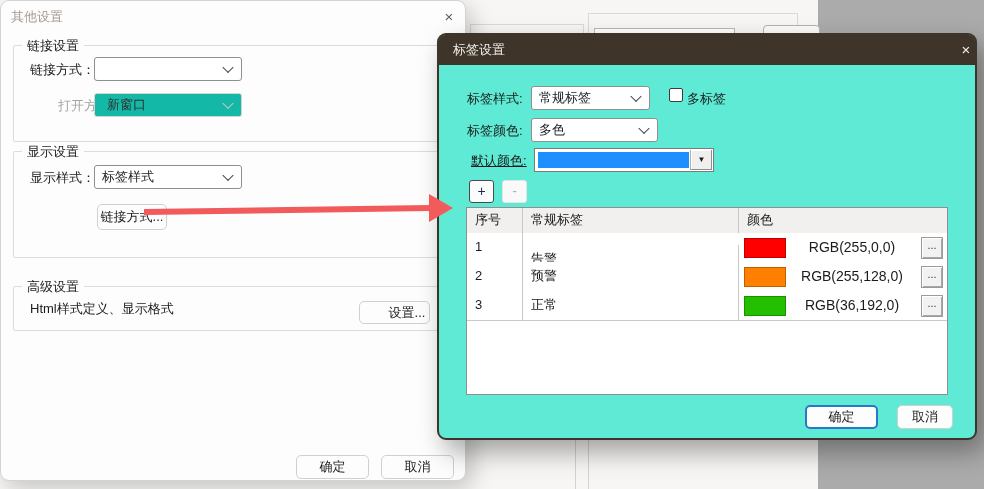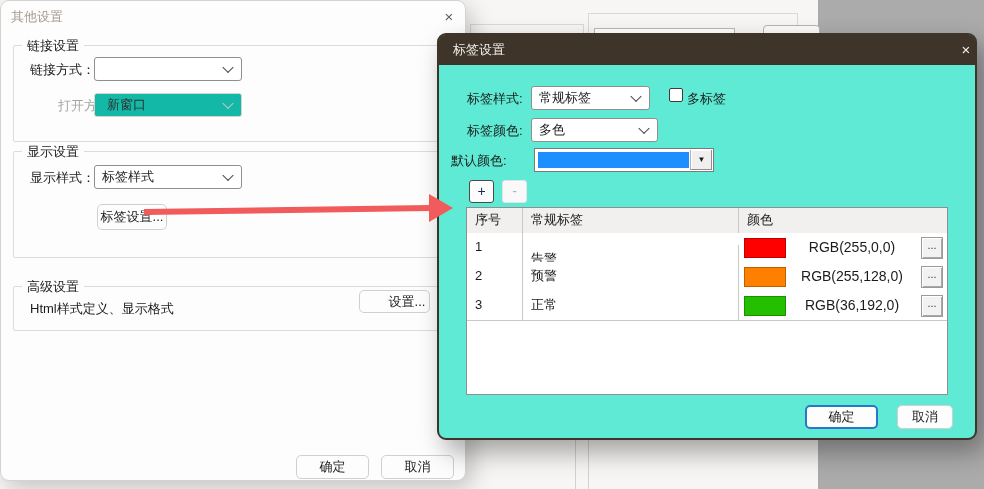--- a/index.html
+++ b/index.html
@@ -120,27 +120,27 @@
       </div>
     </div>
 
     <div class="abs groupbox" style="left:12px;top:150px;width:441px;height:107px;">
       <span class="group-title">显示设置</span>
       <div class="abs label" style="left:16px;top:17px;">显示样式：</div>
       <div class="abs dropdown" style="left:80px;top:13px;width:148px;height:24px;">
         <span>标签样式</span>
         <span class="chev"></span>
       </div>
-      <div class="abs btn" style="left:83px;top:52px;width:70px;height:26px;line-height:24px;">标签设置...</div>
+      <div class="abs btn" style="left:83px;top:52px;width:70px;height:26px;line-height:24px;">链接方式...</div>
     </div>
 
     <div class="abs groupbox" style="left:12px;top:285px;width:441px;height:45px;">
       <span class="group-title">高级设置</span>
       <div class="abs label" style="left:16px;top:13px;">Html样式定义、显示格式</div>
-      <div class="abs btn" style="left:345px;top:3px;width:71px;height:23px;line-height:21px;padding-left:25px;">设置...</div>
+      <div class="abs btn" style="left:345px;top:14px;width:71px;height:23px;line-height:21px;padding-left:25px;">设置...</div>
     </div>
 
     <div class="abs btn" style="left:295px;top:454px;width:73px;height:24px;line-height:22px;">确定</div>
     <div class="abs btn" style="left:380px;top:454px;width:73px;height:24px;line-height:22px;">取消</div>
   </div>
 
   <div class="abs dlg-tag">
     <div class="abs dlg-tag-titlebar">
       <div class="abs dlg-tag-title">标签设置</div>
       <div class="abs dlg-tag-close">×</div>
@@ -153,21 +153,21 @@
     </div>
     <div class="abs checkbox" style="left:230px;top:53px;"></div>
     <div class="abs label" style="left:248px;top:55px;">多标签</div>
 
     <div class="abs label" style="left:28px;top:87px;">标签颜色:</div>
     <div class="abs dropdown" style="left:92px;top:83px;width:127px;height:24px;">
       <span>多色</span>
       <span class="chev"></span>
     </div>
 
-    <div class="abs label" style="left:12px;top:117px;">默认颜色:</div>
+    <div class="abs label" style="left:32px;top:117px;text-decoration:underline;">默认颜色:</div>
     <div class="abs color-combo" style="left:95px;top:113px;width:180px;height:24px;">
       <div class="color-swatch-main" style="background-color: rgb(30, 143, 255);"></div>
       <div class="combo-arrow"></div>
     </div>
 
     <div class="abs mini-btn add" style="left:30px;top:145px;">+</div>
     <div class="abs mini-btn remove" style="left:63px;top:145px;">-</div>
 
     <div class="abs tbl" style="left:27px;top:172px;width:482px;height:188px;">
       <div class="tbl-header">

